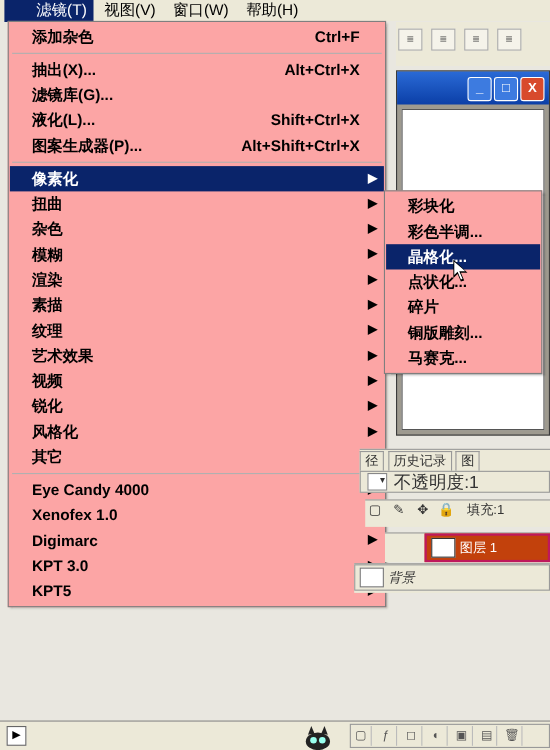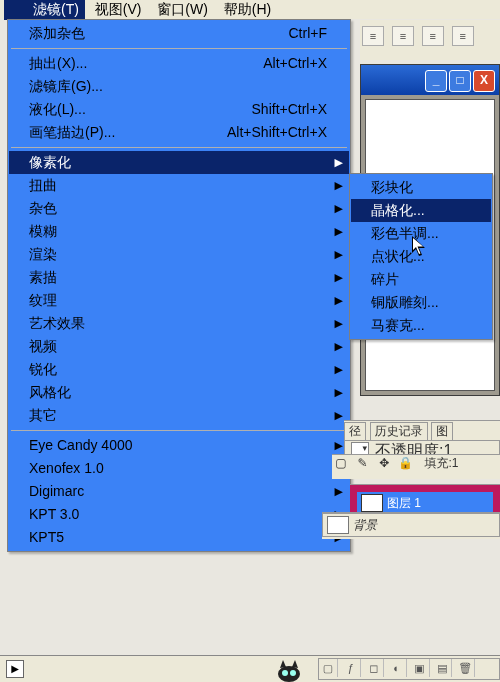--- a/index.html
+++ b/index.html
@@ -53,24 +53,25 @@
   }
   #toolbar-right .tbtn::before{
     content:"≡";
     display:block;text-align:center;
     font-size:11px;line-height:18px;color:#444;
   }
 
   
   .menu {
     position: absolute;
-    background: #3b82f6;
+    background: #fca5a5;
     border: 1px solid #7f7f7f;
     box-shadow: 2px 2px 2px rgba(0,0,0,0.25);
     padding: 2px 1px;
+    font-weight: bold;
   }
   #menu-main {
     left: 7px;
     top: 19px;
     width: 340px;
   }
   .menu .row {
     position: relative;
     height: 23px;
     line-height: 23px;
@@ -153,31 +154,31 @@
 
   
   .palette-peek {
     position:absolute;
     right:0;
     background:#ece9d8;
     border-top:1px solid #999;
     font-size:13px;
     color:#333;
   }
-  #pal1 { top:420px; height:38px; width:156px; }
+  #pal1 { top:408px; height:38px; width:173px; }
   #pal1 .tab{display:inline-block;border:1px solid #999;border-bottom:none;background:#ece9d8;padding:0 4px;font-size:12px;margin-top:1px;}
   #pal1 .body{border:1px solid #999;height:18px;background:#ece9d8;position:relative;}
   #pal1 .op{position:absolute;left:30px;top:0;font-size:16px;}
   #pal1 .dd{position:absolute;left:6px;top:1px;width:16px;height:14px;border:1px solid #888;background:#fff;}
   #pal1 .dd::after{content:"▾";font-size:9px;position:absolute;right:1px;top:0;}
   #pal2 { top:454px; height:24px; width:168px; background:#ece9d8;}
   #pal2 .ic{display:inline-block;width:18px;text-align:center;font-size:12px;color:#333;}
   #pal2 .fill{font-size:12px;margin-left:6px;}
   #pal3 { top:484px; height:26px; width:150px;}
-  #pal3 .layerrow{background:#3b82f6;color:#fff;height:22px;line-height:22px;border:7px solid #be185d;padding-left:30px;font-size:12px;position:relative;}
+  #pal3 .layerrow{background:#c2410c;color:#fff;height:22px;line-height:22px;border:2px solid #be185d;padding-left:30px;font-size:12px;position:relative;margin-left:36px;}
   #pal3 .thumb{position:absolute;left:4px;top:2px;width:20px;height:16px;background:#fff;border:1px solid #333;}
   #pal4 { top:512px; height:26px; width:178px;}
   #pal4 .layerrow{background:#ece9d8;height:22px;line-height:22px;border:1px solid #999;padding-left:30px;font-size:12px;font-style:italic;position:relative;}
   #pal4 .thumb{position:absolute;left:4px;top:2px;width:20px;height:16px;background:#fff;border:1px solid #777;}
 
   
   #bottombar{
     position:absolute;
     left:0;bottom:0;height:26px;width:500px;
     background:#ece9d8;border-top:1px solid #888;
@@ -237,21 +238,21 @@
     <span class="shortcut">Alt+Ctrl+X</span>
   </div>
   <div class="row">
     <span class="lbl">滤镜库(G)...</span>
   </div>
   <div class="row">
     <span class="lbl">液化(L)...</span>
     <span class="shortcut">Shift+Ctrl+X</span>
   </div>
   <div class="row">
-    <span class="lbl">画笔描边(P)...</span>
+    <span class="lbl">图案生成器(P)...</span>
     <span class="shortcut">Alt+Shift+Ctrl+X</span>
   </div>
 
   <div class="sep"></div>
 
   <div class="row hasub highlight">
     <span class="lbl">像素化</span>
   </div>
   <div class="row hasub">
     <span class="lbl">扭曲</span>
@@ -303,25 +304,25 @@
   </div>
   <div class="row hasub">
     <span class="lbl">KPT5</span>
   </div>
 </div>
 
 <div id="menu-sub" class="menu">
   <div class="row">
     <span class="lbl">彩块化</span>
   </div>
+  <div class="row">
+    <span class="lbl">彩色半调...</span>
+  </div>
   <div class="row highlight">
     <span class="lbl">晶格化...</span>
-  </div>
-  <div class="row">
-    <span class="lbl">彩色半调...</span>
   </div>
   <div class="row">
     <span class="lbl">点状化...</span>
   </div>
   <div class="row">
     <span class="lbl">碎片</span>
   </div>
   <div class="row">
     <span class="lbl">铜版雕刻...</span>
   </div>

